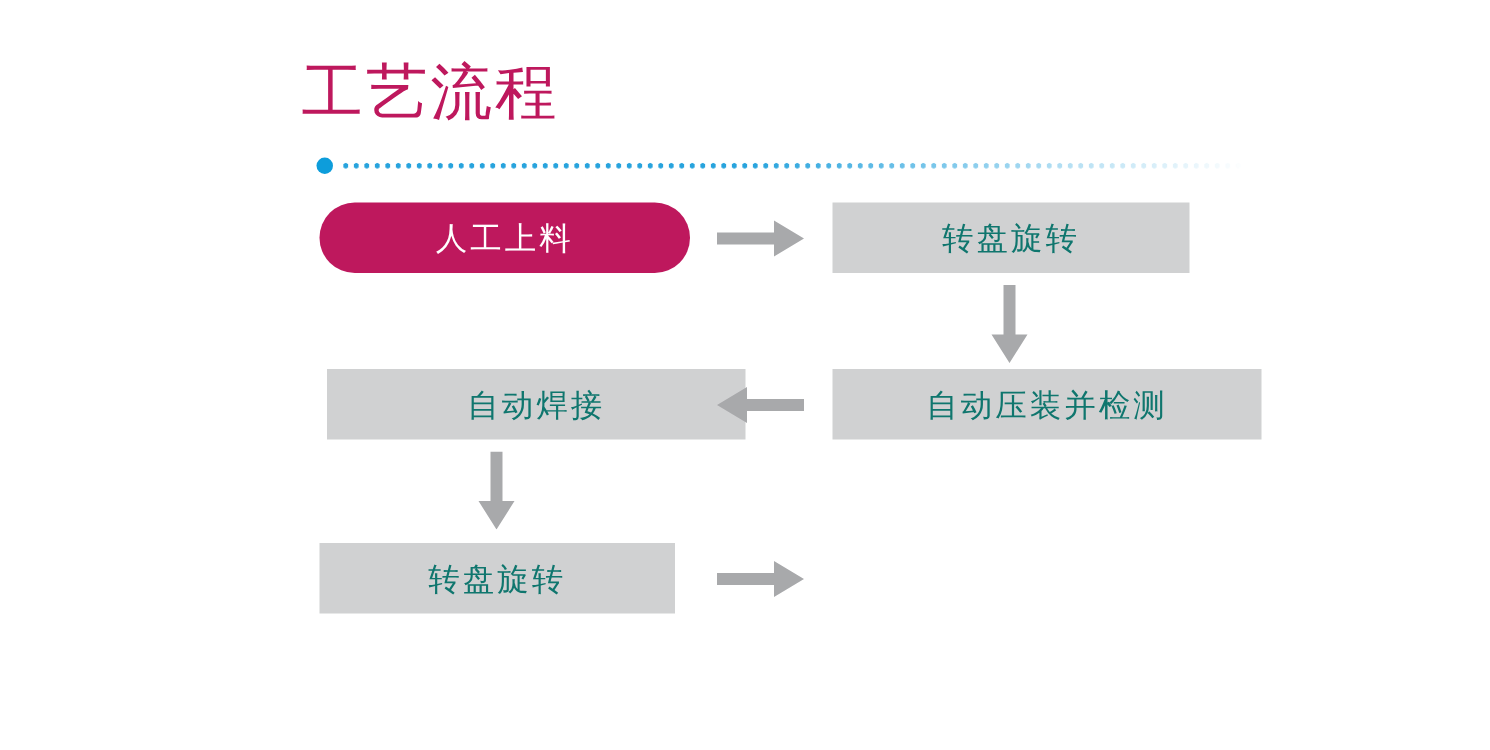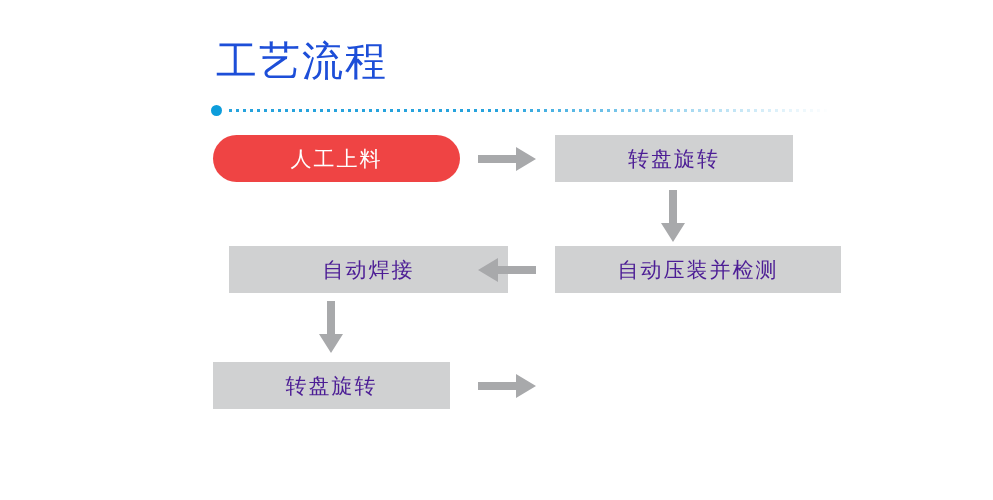--- a/index.html
+++ b/index.html
@@ -16,27 +16,27 @@
     position: relative;
     width: 993px;
     height: 500px;
     background: #ffffff;
     overflow: hidden;
   }
 
   
   .title {
     position: absolute;
-    left: 216px;
+    left: 201px;
     top: 38px;
     font-size: 41px;
     line-height: 1.15;
     font-weight: 500;
     letter-spacing: 2px;
-    color: #1d4ed8;
+    color: #be185d;
     white-space: nowrap;
   }
 
   .rule {
     position: absolute;
     left: 211px;
     top: 104px;
     width: 620px;
     height: 12px;
   }
@@ -69,33 +69,33 @@
     align-items: center;
     justify-content: center;
     height: 47px;
     font-size: 21px;
     letter-spacing: 2px;
     white-space: nowrap;
     box-sizing: border-box;
   }
   .node.gray {
     background: #d0d1d2;
-    color: #4c1d95;
+    color: #0f766e;
     border-radius: 0;
   }
   .node.blue {
-    background: #ef4444;
+    background: #be185d;
     color: #ffffff;
     border-radius: 24px;
   }
 
   
   .n-manual-load    { left: 213px; top: 135px; width: 247px; }
   .n-turn-1         { left: 555px; top: 135px; width: 238px; }
-  .n-weld           { left: 229px; top: 246px; width: 279px; }
+  .n-weld           { left: 218px; top: 246px; width: 279px; }
   .n-press          { left: 555px; top: 246px; width: 286px; }
   .n-turn-2         { left: 213px; top: 362px; width: 237px; }
   .n-manual-unload  { left: 555px; top: 362px; width: 238px; }
 
   
   .arrow {
     position: absolute;
   }
   .arrow svg { display: block; }
 

